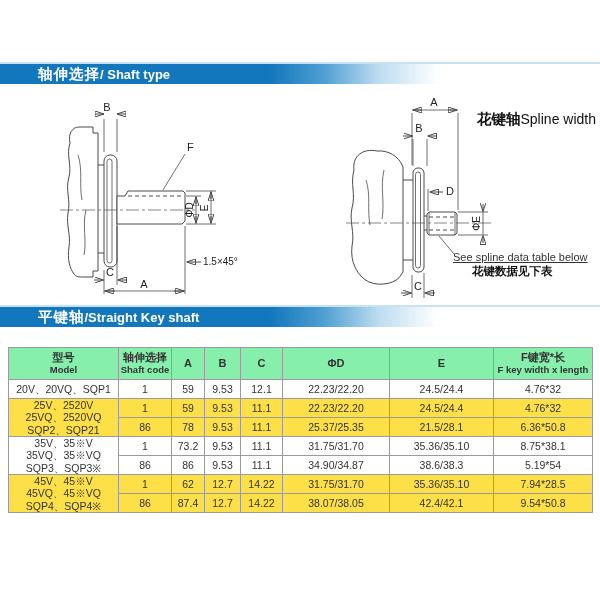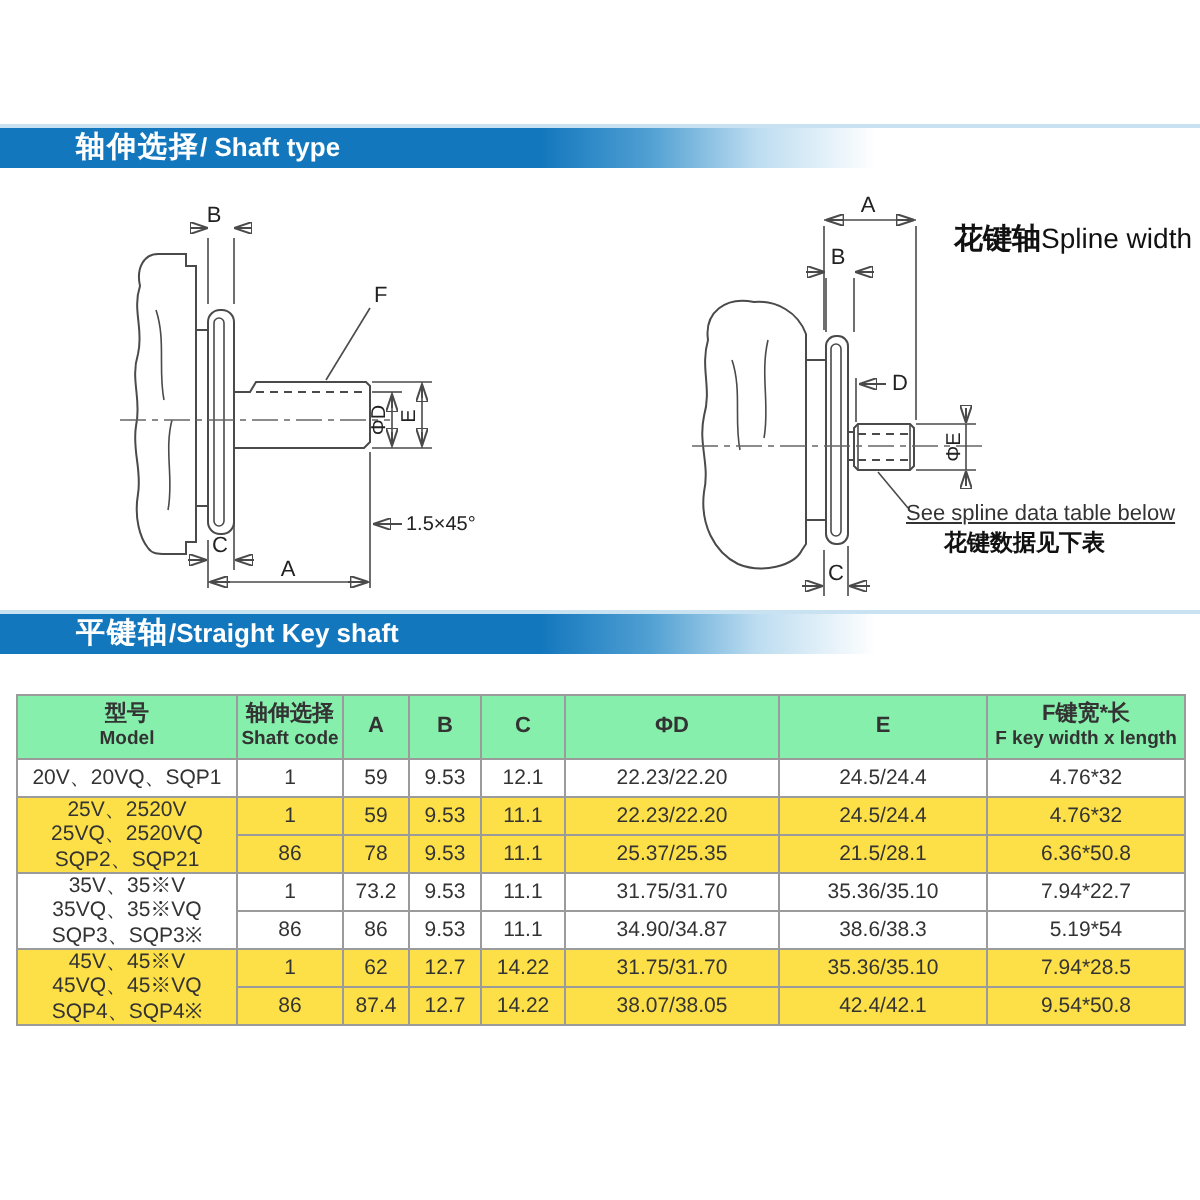--- a/index.html
+++ b/index.html
@@ -252,21 +252,21 @@
           <div>35V、35※V</div>
             <div>35VQ、35※VQ</div>
             <div>SQP3、SQP3※</div>
         </td>
         <td>1</td>
         <td>73.2</td>
         <td>9.53</td>
         <td>11.1</td>
         <td>31.75/31.70</td>
         <td>35.36/35.10</td>
-        <td>7.94*22.7</td>
+        <td>8.75*38.1</td>
       </tr>
       <tr>
         <td>86</td>
         <td>86</td>
         <td>9.53</td>
         <td>11.1</td>
         <td>34.90/34.87</td>
         <td>38.6/38.3</td>
         <td>5.19*54</td>
       </tr>

